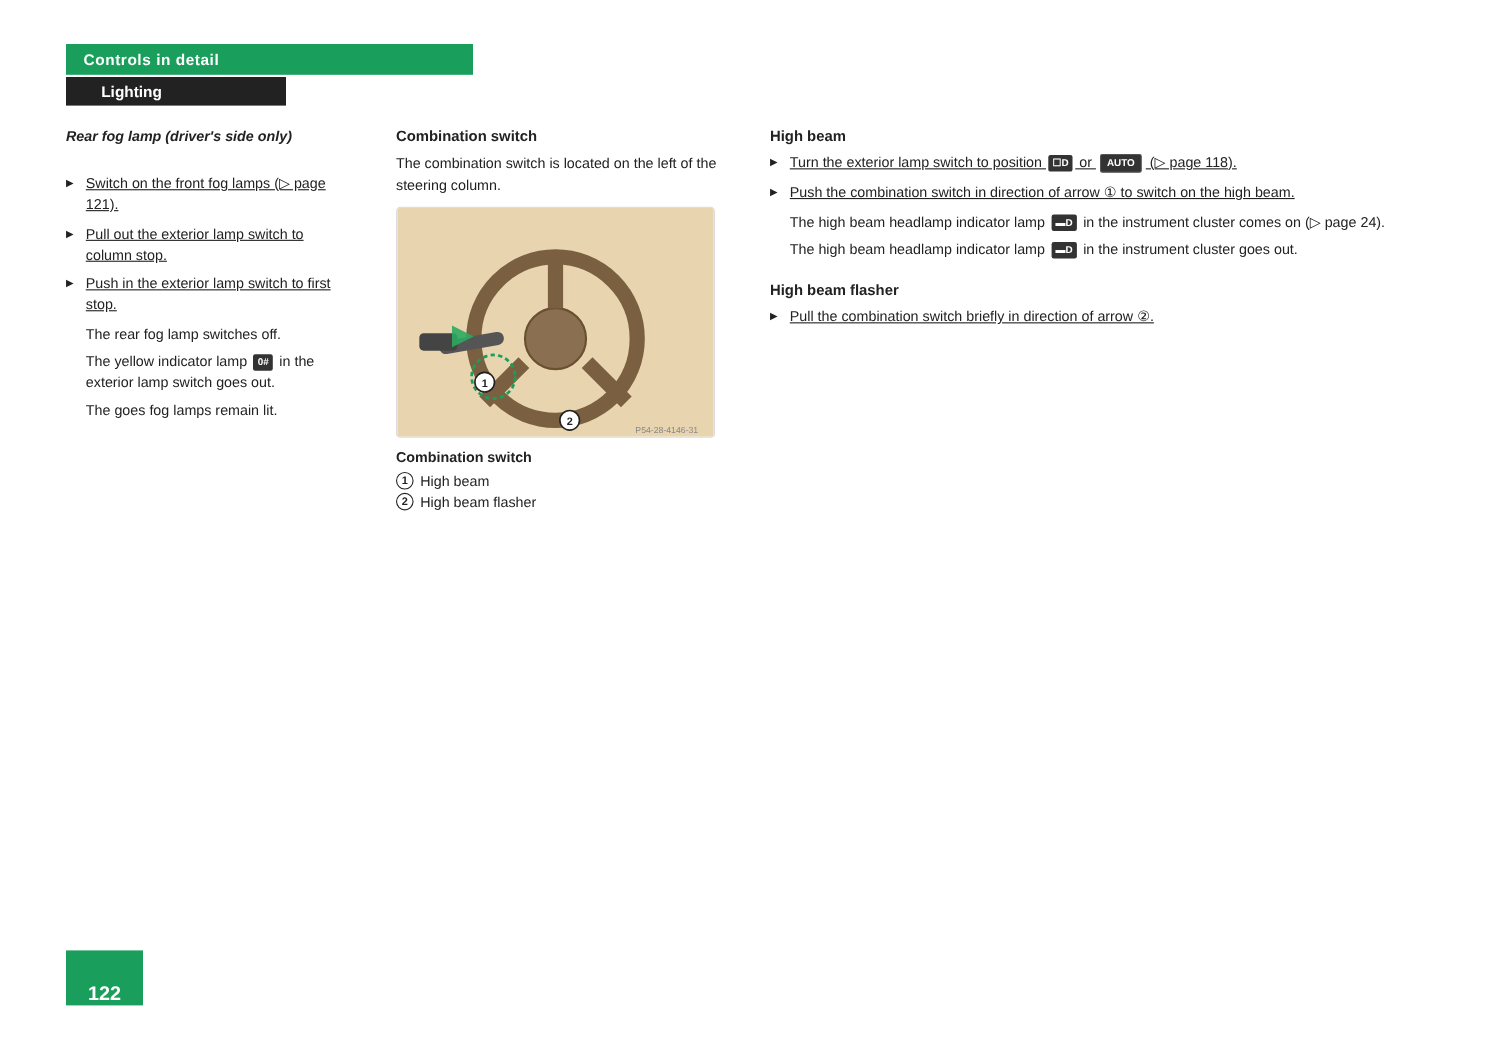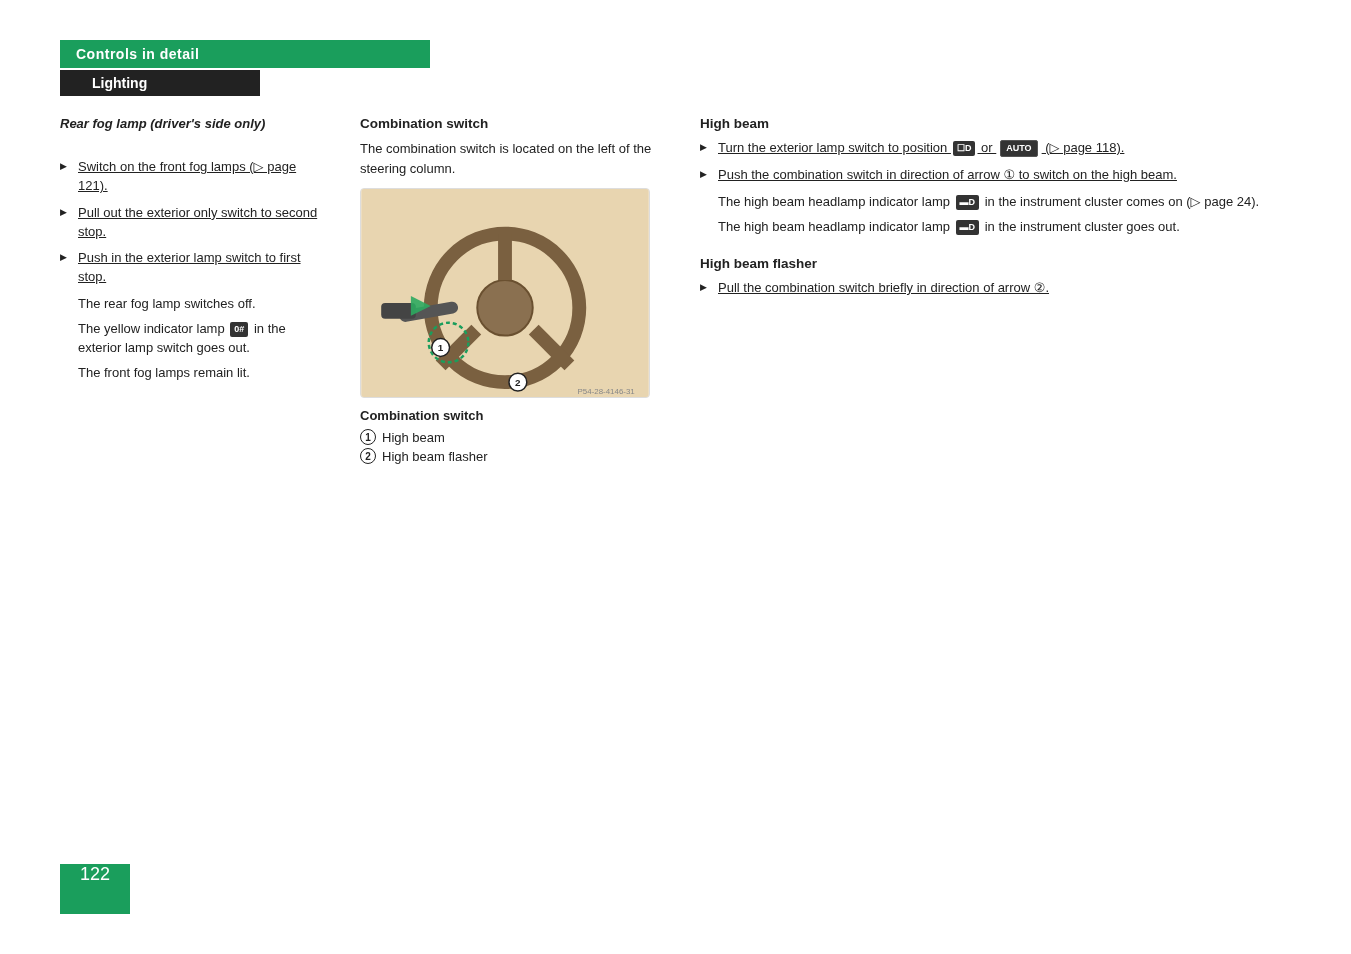--- a/index.html
+++ b/index.html
@@ -212,26 +212,26 @@
       margin-top: 16px;
     }
 
     
     .page-number-block {
       position: absolute;
       bottom: 40px;
       left: 60px;
       background: #1a9e5c;
       color: #fff;
-      font-weight: normal;
+      font-weight: bold;
       font-size: 18px;
       width: 70px;
       height: 50px;
       display: flex;
-      align-items: flex-start;
+      align-items: flex-end;
       justify-content: center;
     }
 
     .paragraph {
       font-size: 13px;
       line-height: 1.5;
       margin-bottom: 10px;
     }
   </style>
 </head>
@@ -244,31 +244,31 @@
     <br>
     <div class="lighting-bar">Lighting</div>
   </div>
 
   <div class="columns">
 
     <div class="col-left">
       <div class="section-title-italic">Rear fog lamp (driver's side only)</div>
       <ul class="bullet-list">
         <li>Switch on the front fog lamps (▷ page 121).</li>
-        <li>Pull out the exterior only switch to second stop.</li>
+        <li>Pull out the exterior lamp switch to column stop.</li>
       </ul>
       <ul class="bullet-list">
         <li>Push in the exterior lamp switch to first stop.</li>
       </ul>
       <div class="sub-indent">
         <p class="sub-text">The rear fog lamp switches off.</p>
         <p class="sub-text">
           The yellow indicator lamp <span class="icon-badge">0#</span> in the exterior lamp switch goes out.
         </p>
-        <p class="sub-text">The front fog lamps remain lit.</p>
+        <p class="sub-text">The goes fog lamps remain lit.</p>
       </div>
     </div>
 
     <div class="col-middle">
       <div class="section-title">Combination switch</div>
       <p class="paragraph">The combination switch is located on the left of the steering column.</p>
 
       <div class="combo-switch-image">
         <svg viewBox="0 0 290 210" xmlns="http://www.w3.org/2000/svg">
 

